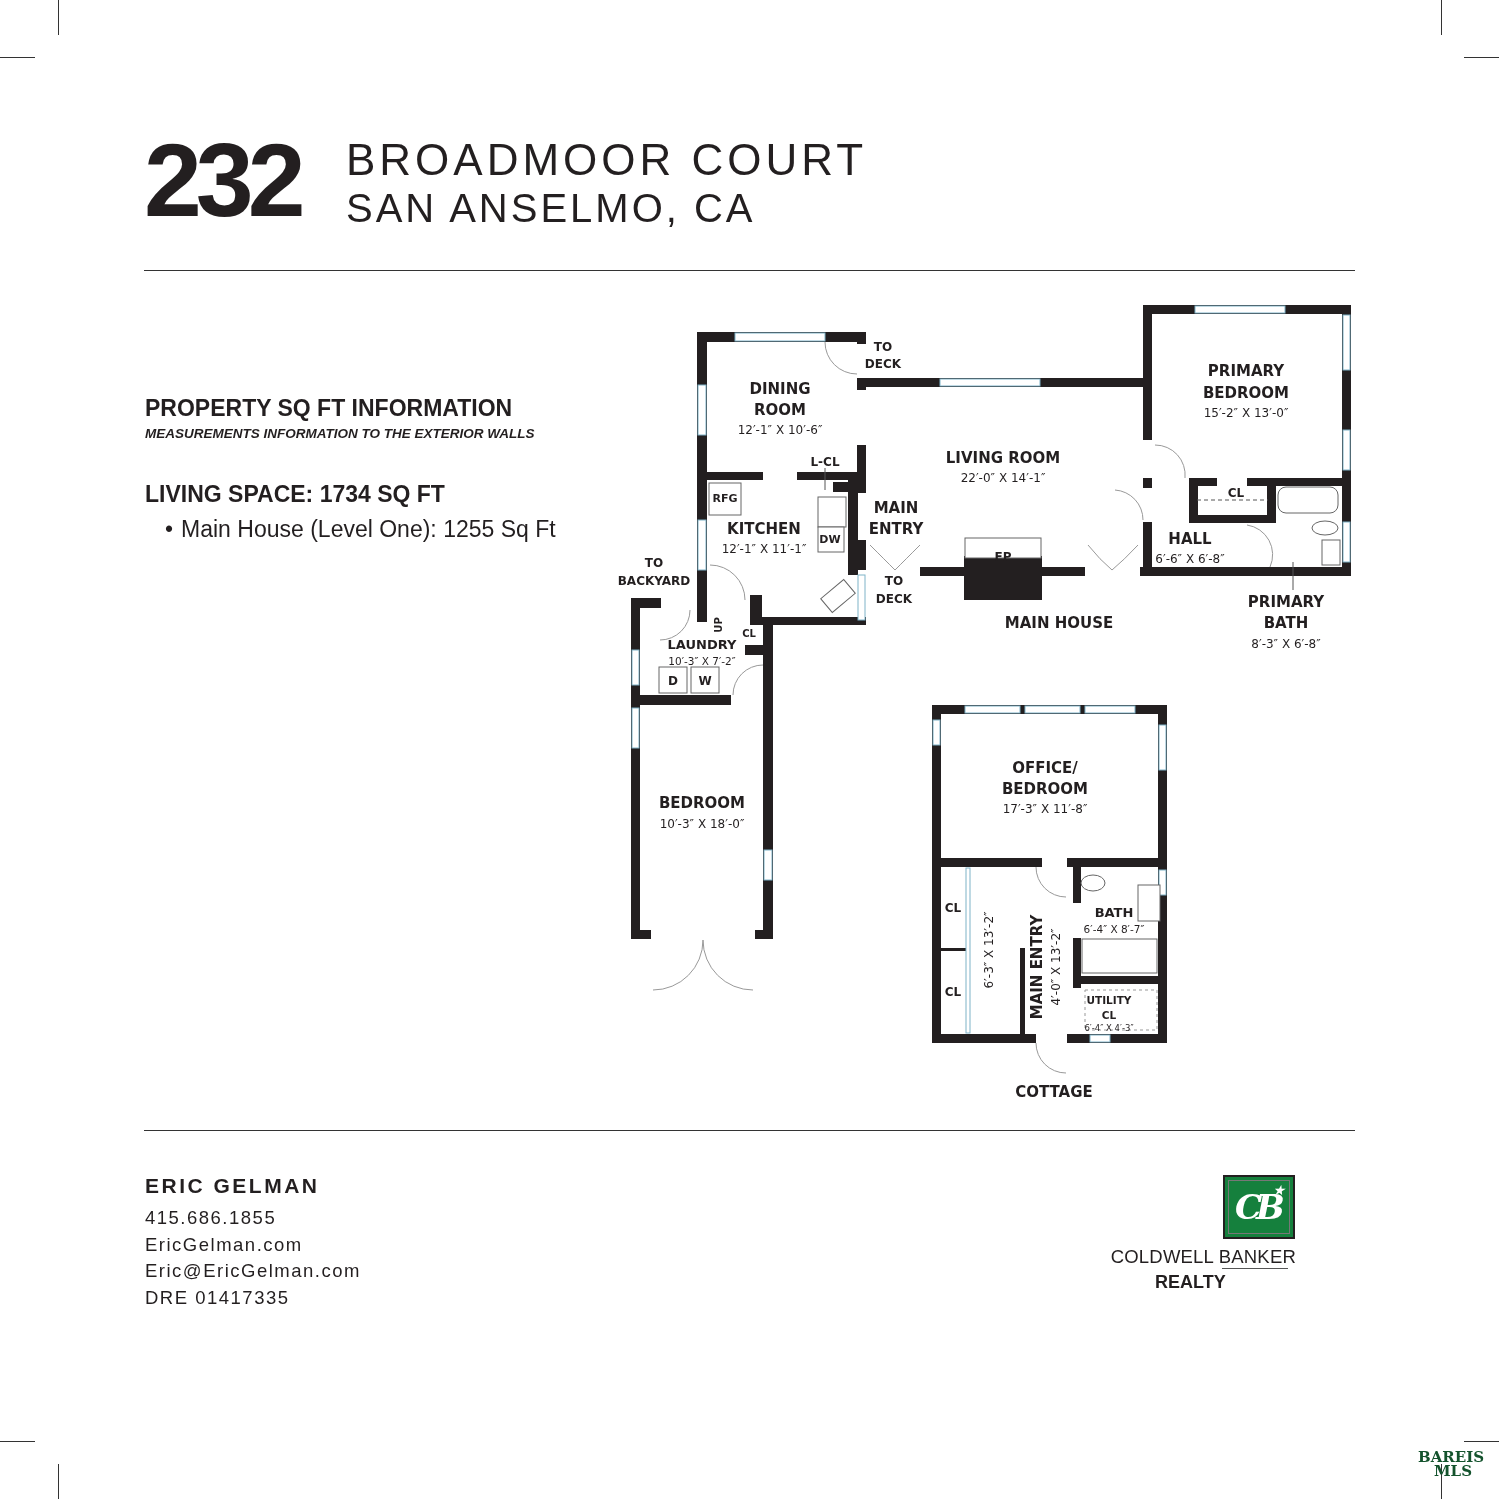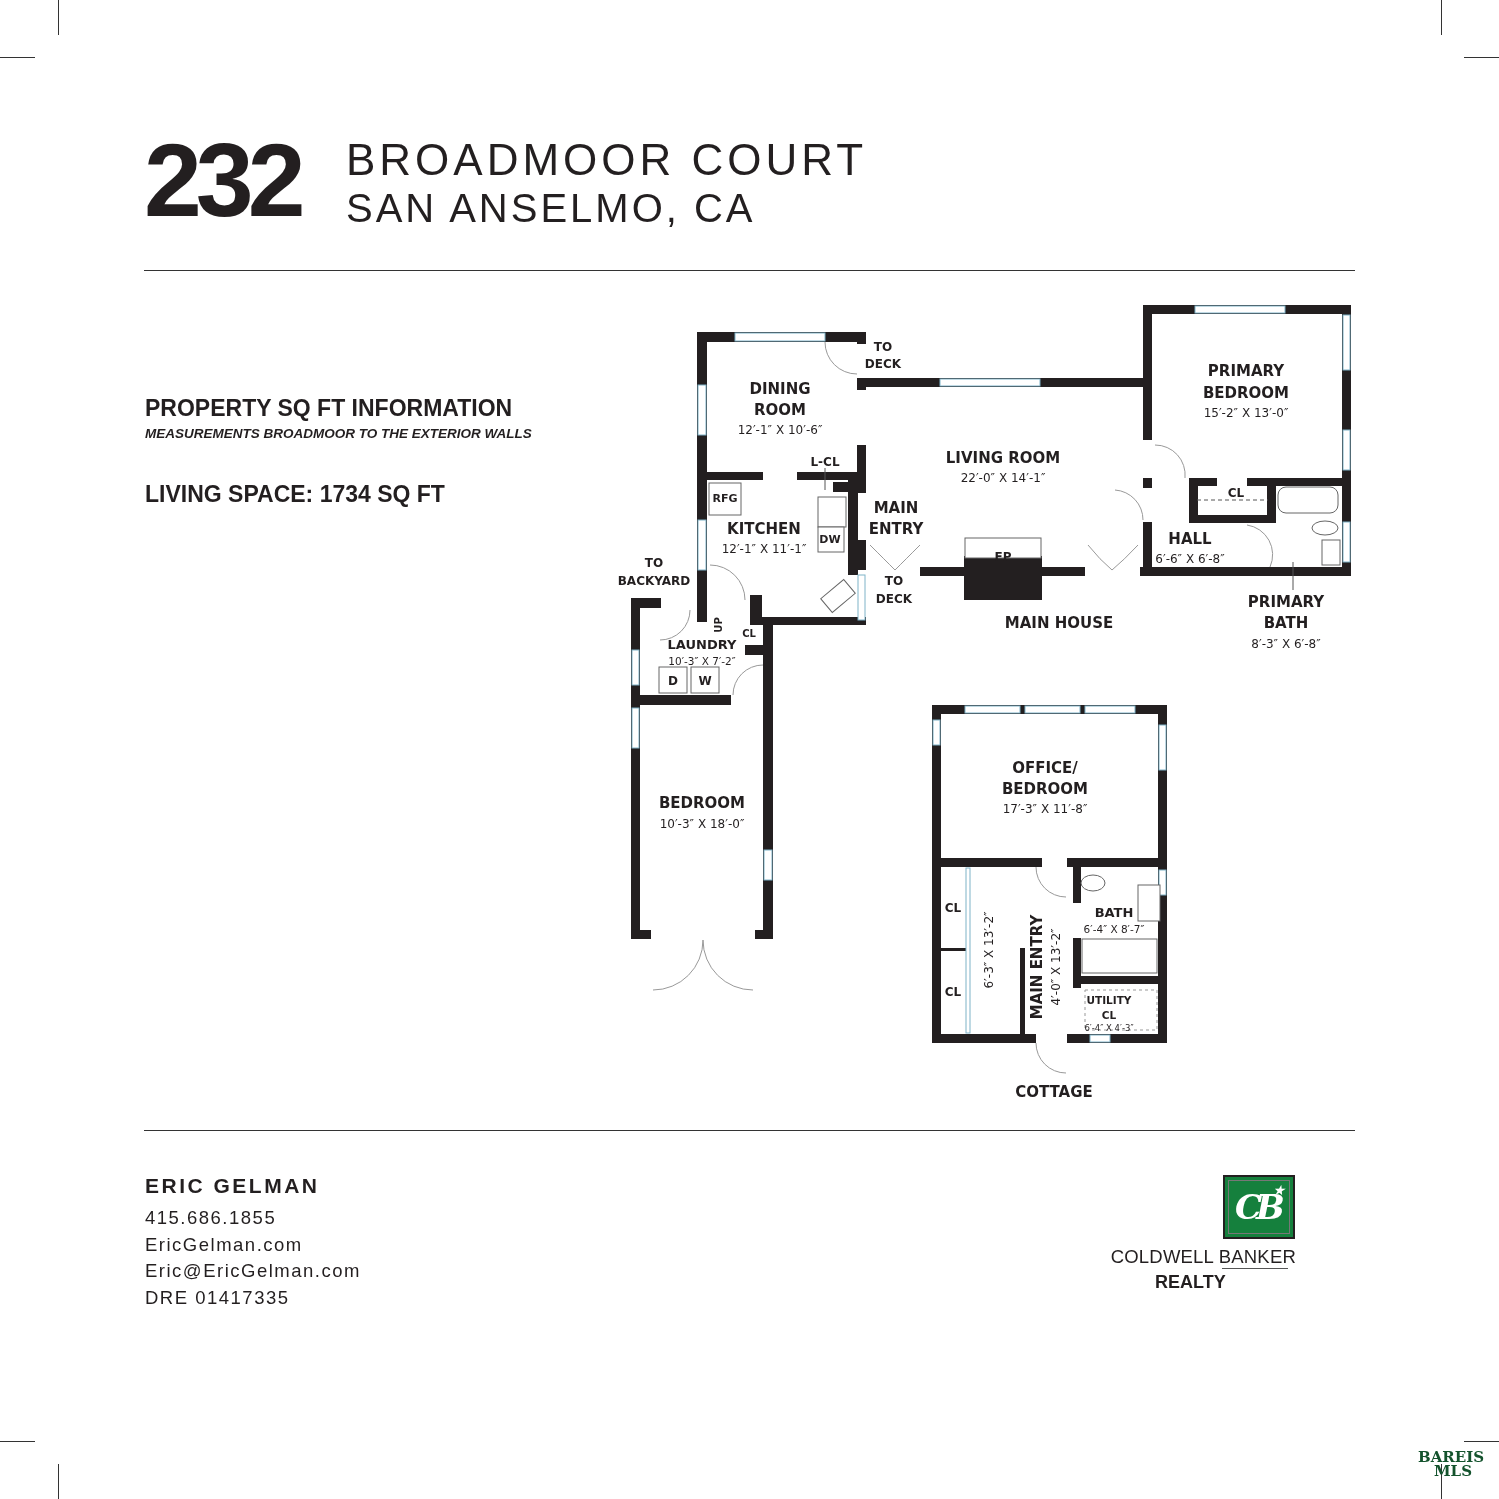--- a/index.html
+++ b/index.html
@@ -40,23 +40,24 @@
 <div class="crop" style="left:0;top:1441px;width:35px;height:1px"></div>
 <div class="crop" style="left:1441px;top:1464px;width:1px;height:35px"></div>
 <div class="crop" style="left:1464px;top:1441px;width:35px;height:1px"></div>
 
 <div class="hdr-number">232</div>
 <div class="hdr-street">BROADMOOR COURT</div>
 <div class="hdr-city">SAN ANSELMO, CA</div>
 <div class="rule" style="top:270px"></div>
 
 <div class="info-title">PROPERTY SQ FT INFORMATION</div>
-<div class="info-sub">MEASUREMENTS BROADMOOR TO THE EXTERIOR WALLS</div>
+<div class="info-sub">MEASUREMENTS INFORMATION TO THE EXTERIOR WALLS</div>
 <div class="living">LIVING SPACE: 1734 SQ FT</div>
 <ul class="bullets">
+  <li>Main House (Level One): 1255 Sq Ft</li>
 </ul>
 
 <svg class="plan" width="1499" height="1499">
   <g fill="#231f20">
 
     <rect x="697" y="332" width="10" height="290"></rect>
 
     <rect x="697" y="332" width="168" height="10"></rect>
 
     <rect x="857" y="332" width="9" height="12"></rect>

